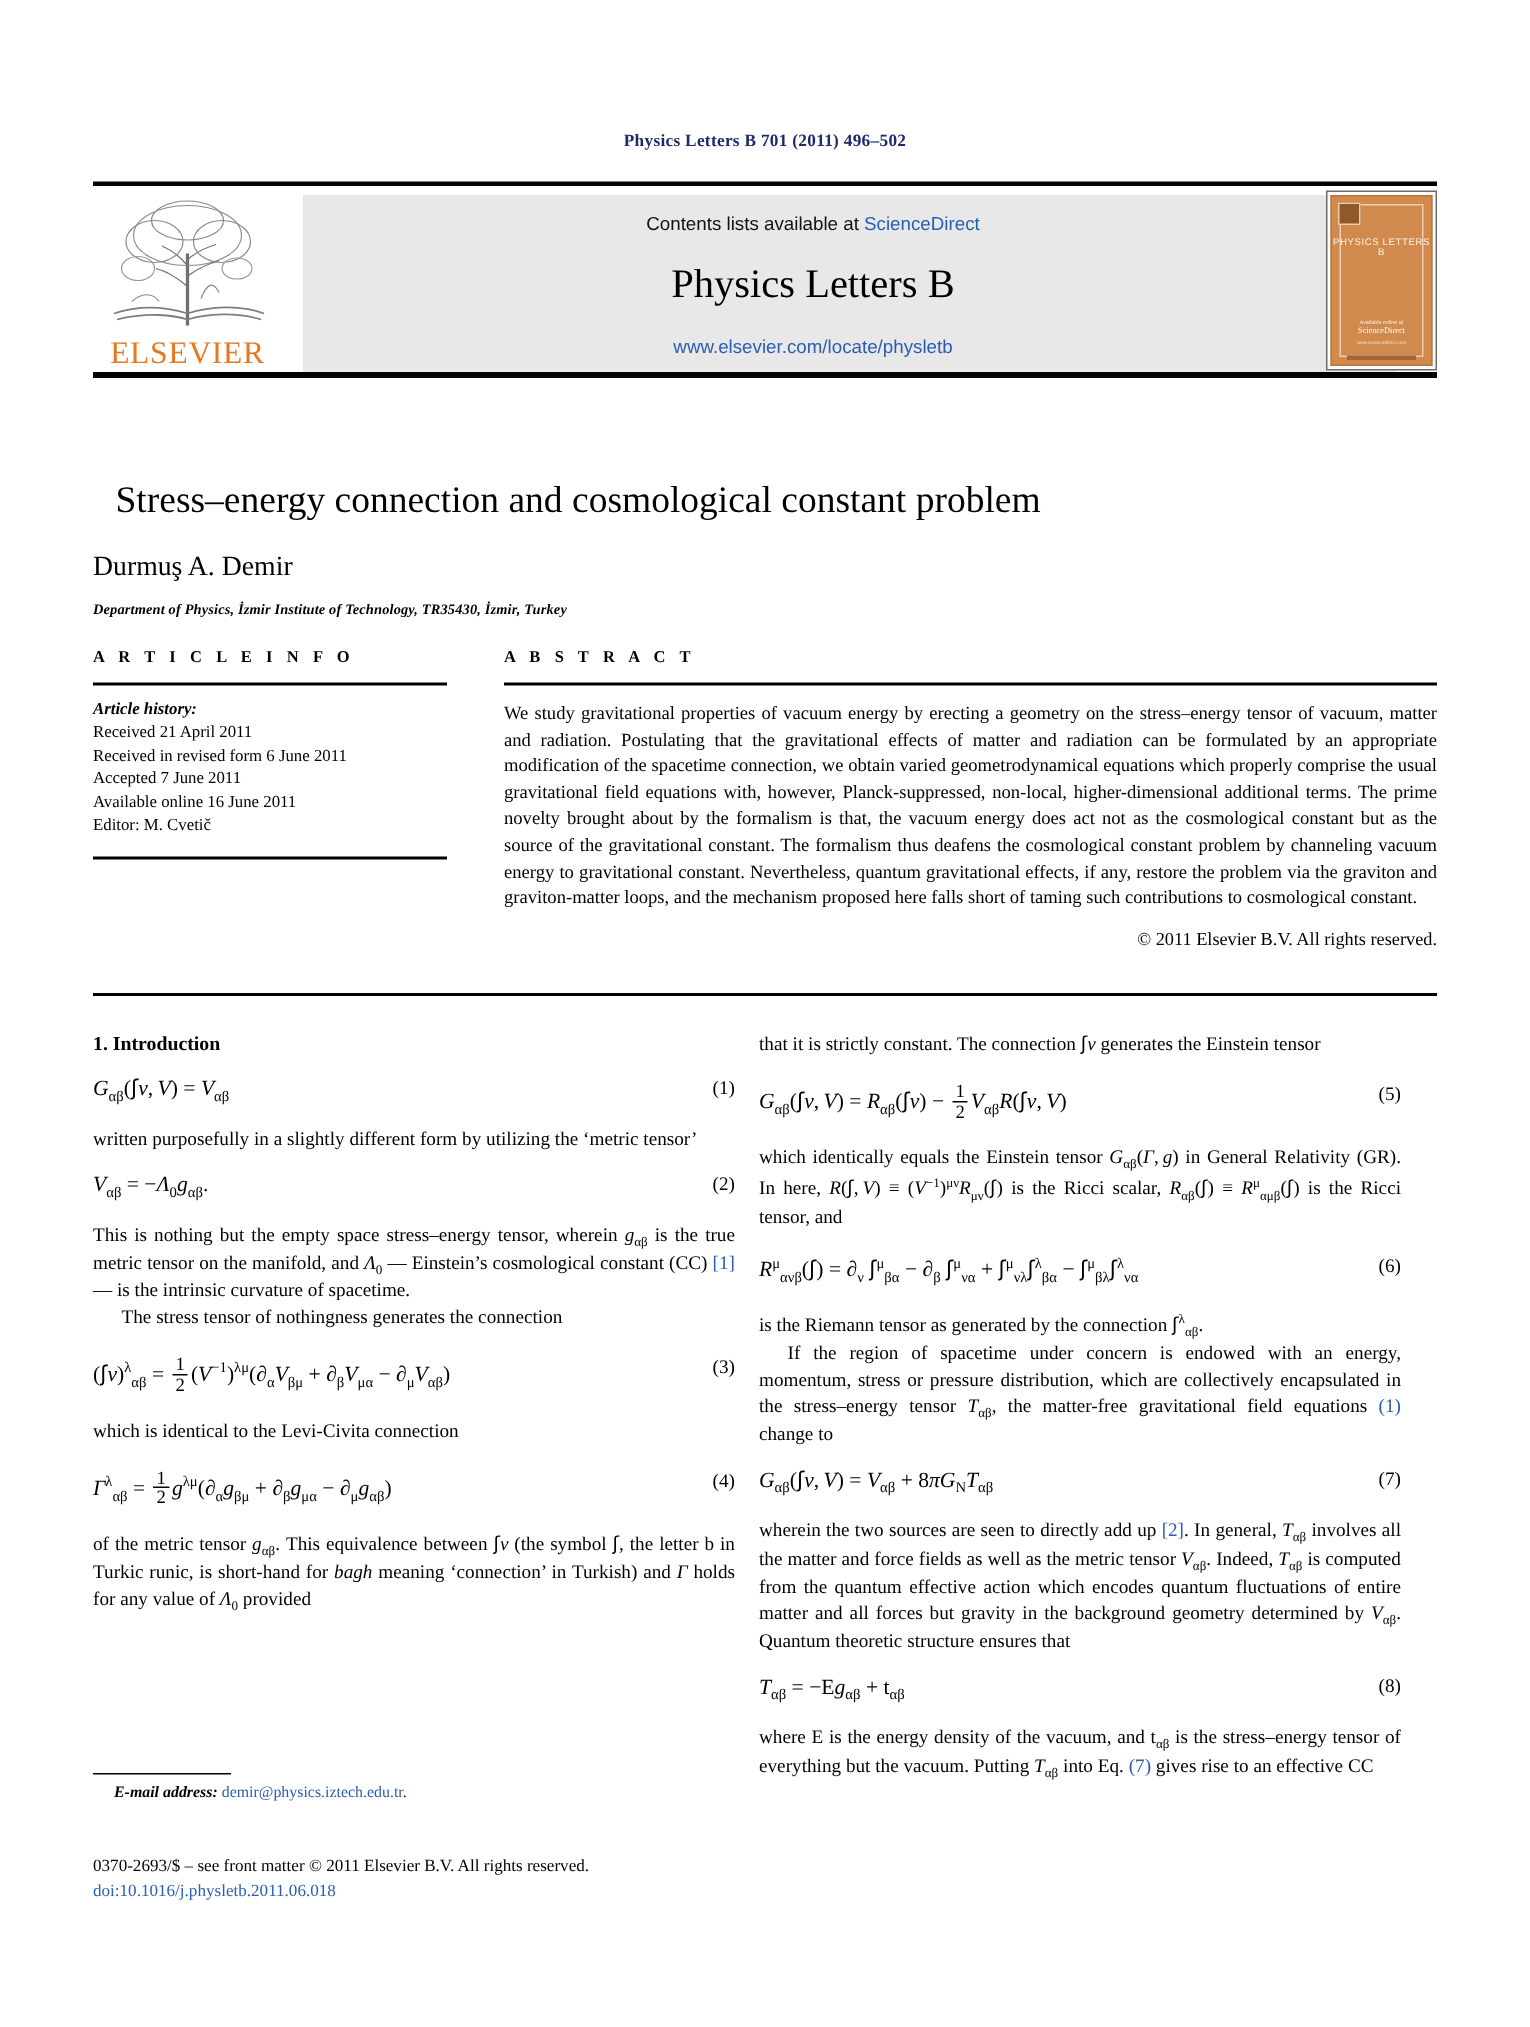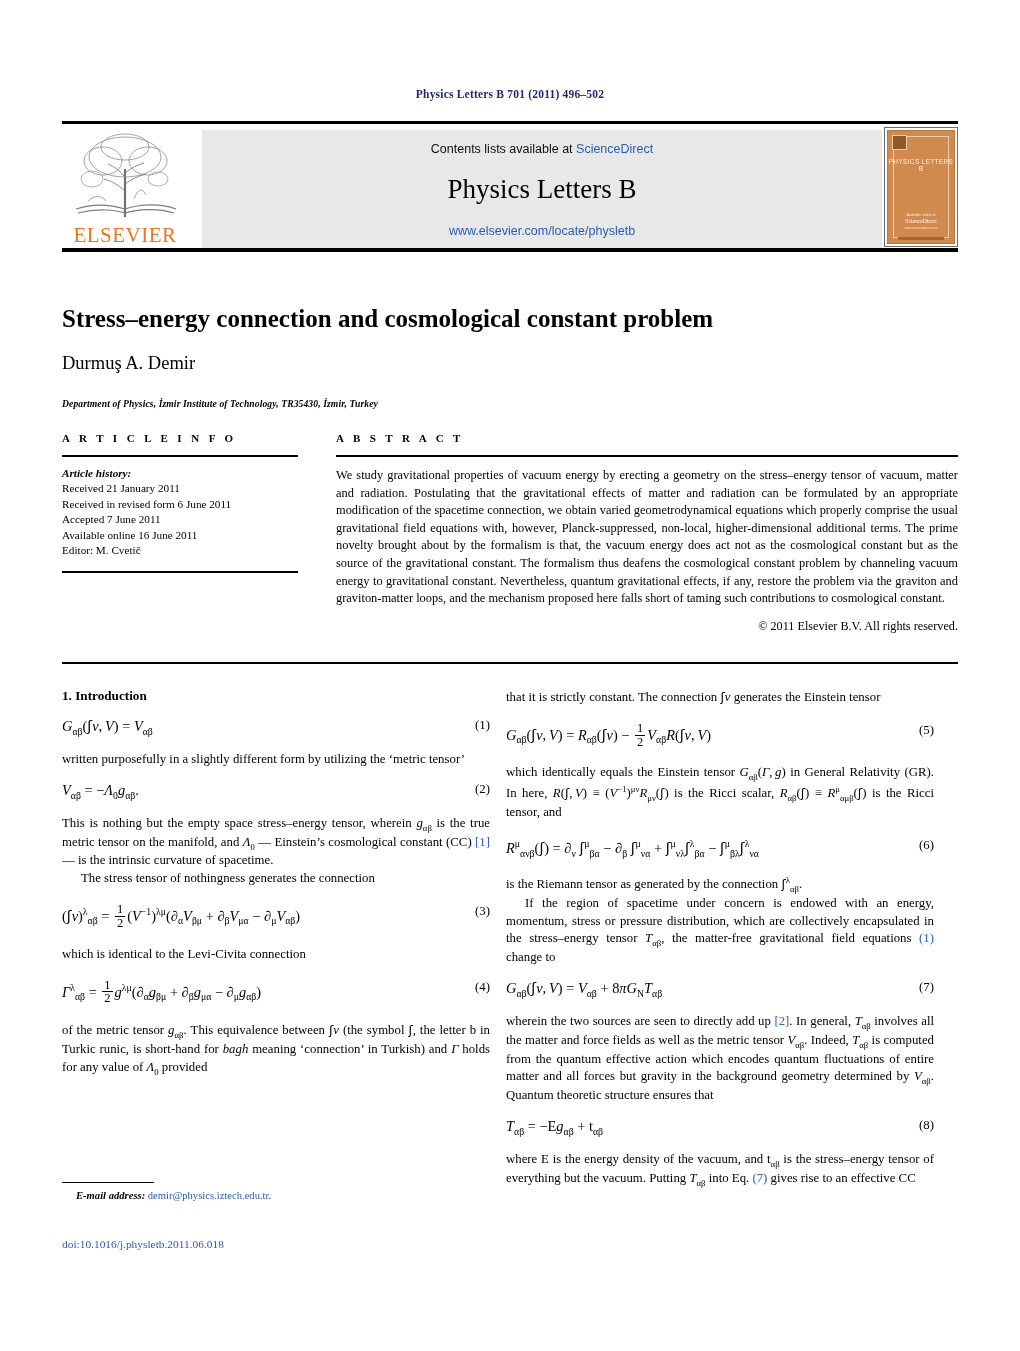--- a/index.html
+++ b/index.html
@@ -70,20 +70,21 @@
     letter-spacing: 0.5px;
     color: #e87722;
   }
   .center-panel {
     position: absolute;
     top: 9px;
     left: 140px;
     width: 680px;
     height: 118px;
     background: #e8e8e8;
+    padding-left: 48px;
   }
   .cp-line1 {
     position: absolute;
     top: 12px; left: 0; width: 680px;
     text-align: center;
     font-family: "Liberation Sans", sans-serif;
     font-size: 12.5px;
     color: #111;
   }
   .cp-line1 .sd {
@@ -187,35 +188,35 @@
     position: absolute;
     top: 305px;
     left: 62px;
     width: 896px;
   }
   .paper-title {
     font-family: "Liberation Serif", serif;
     font-size: 25px;
     line-height: 1.15;
     color: #000;
-    margin: 0;
-    font-weight: bold;
+    margin: 15px;
+    font-weight: normal;
   }
   .paper-author {
     font-family: "Liberation Serif", serif;
     font-size: 18.5px;
     margin: 19px 0 0 0;
     font-weight: normal;
   }
   .paper-affil {
     font-family: "Liberation Serif", serif;
     font-style: italic;
     font-size: 9.6px;
     font-weight: bold;
-    margin: 24px 0 0 0;
+    margin: 12px 0 0 0;
     letter-spacing: 0.1px;
   }
 
   
   .infoabs {
     position: absolute;
     top: 432px;
     left: 62px;
     width: 896px;
   }
@@ -452,21 +453,21 @@
     <div class="paper-affil">Department of Physics, İzmir Institute of Technology, TR35430, İzmir, Turkey</div>
   </div>
 
   <div class="infoabs">
 
     <div class="col-info">
       <div class="sec-caps">A R T I C L E   I N F O</div>
       <div class="thin-rule"></div>
       <div class="hist-block">
         <div class="it">Article history:</div>
-        <div>Received 21 January 2011</div>
+        <div>Received 21 April 2011</div>
         <div>Received in revised form 6 June 2011</div>
         <div>Accepted 7 June 2011</div>
         <div>Available online 16 June 2011</div>
         <div>Editor: M. Cvetič</div>
       </div>
       <div class="kw-rule"></div>
     </div>
 
     <div class="col-abs">
       <div class="sec-caps">A B S T R A C T</div>
@@ -549,16 +550,17 @@
     </div>
 
     <p class="para"><span>where </span>E<span> is the energy density of the vacuum, and </span>t<sub>αβ</sub><span> is the stress–energy tensor of everything but the vacuum. Putting </span><i class="m">T</i><sub>αβ</sub><span> into Eq. </span><span class="ref">(7)</span><span> gives rise to an effective CC</span></p>
 
   </div>
 
   <div class="foot-rule"></div>
   <div class="footnote"><span class="lbl">E-mail address:</span> <span class="mail">demir@physics.iztech.edu.tr</span><span>.</span></div>
 
   <div class="footer">
+    <div>0370-2693/$ – see front matter © 2011 Elsevier B.V. All rights reserved.</div>
     <div class="doi">doi:10.1016/j.physletb.2011.06.018</div>
   </div>
 
 </div>
 
 </body></html>

